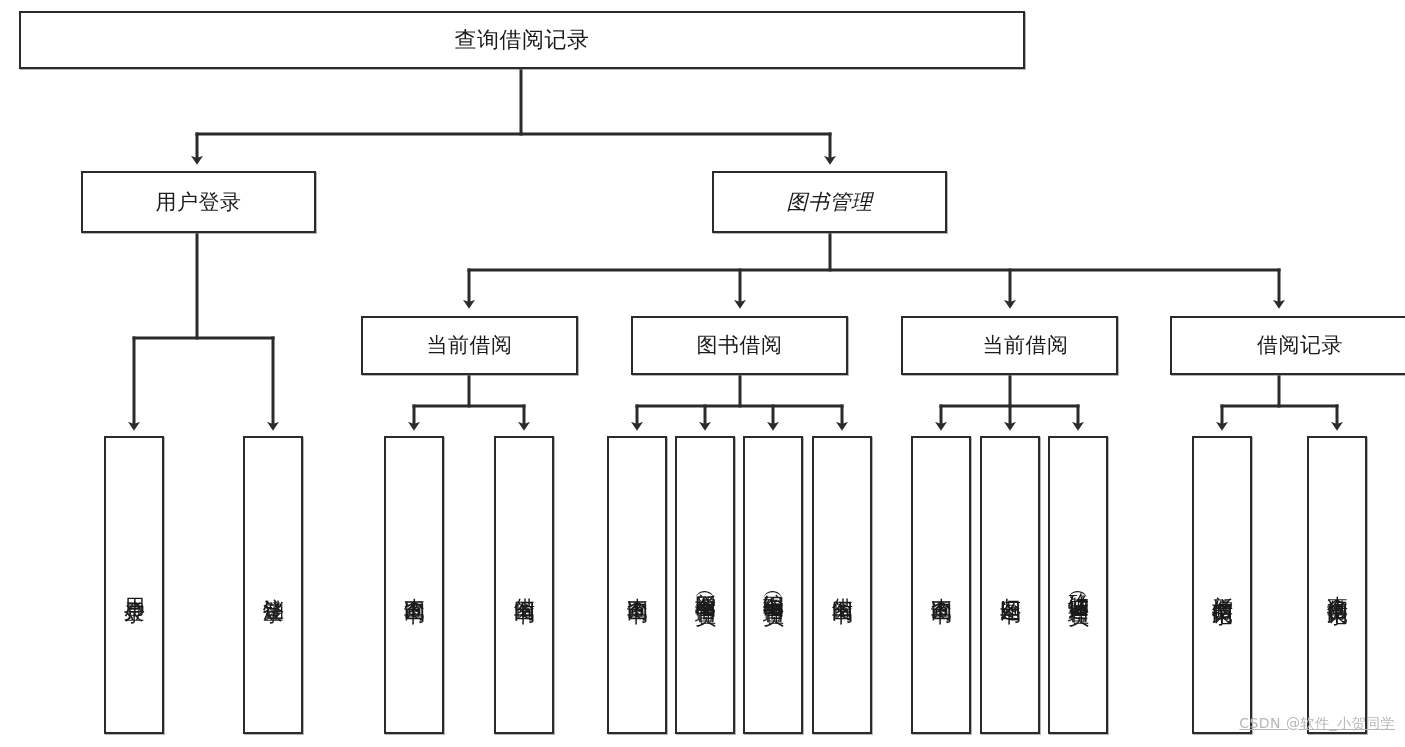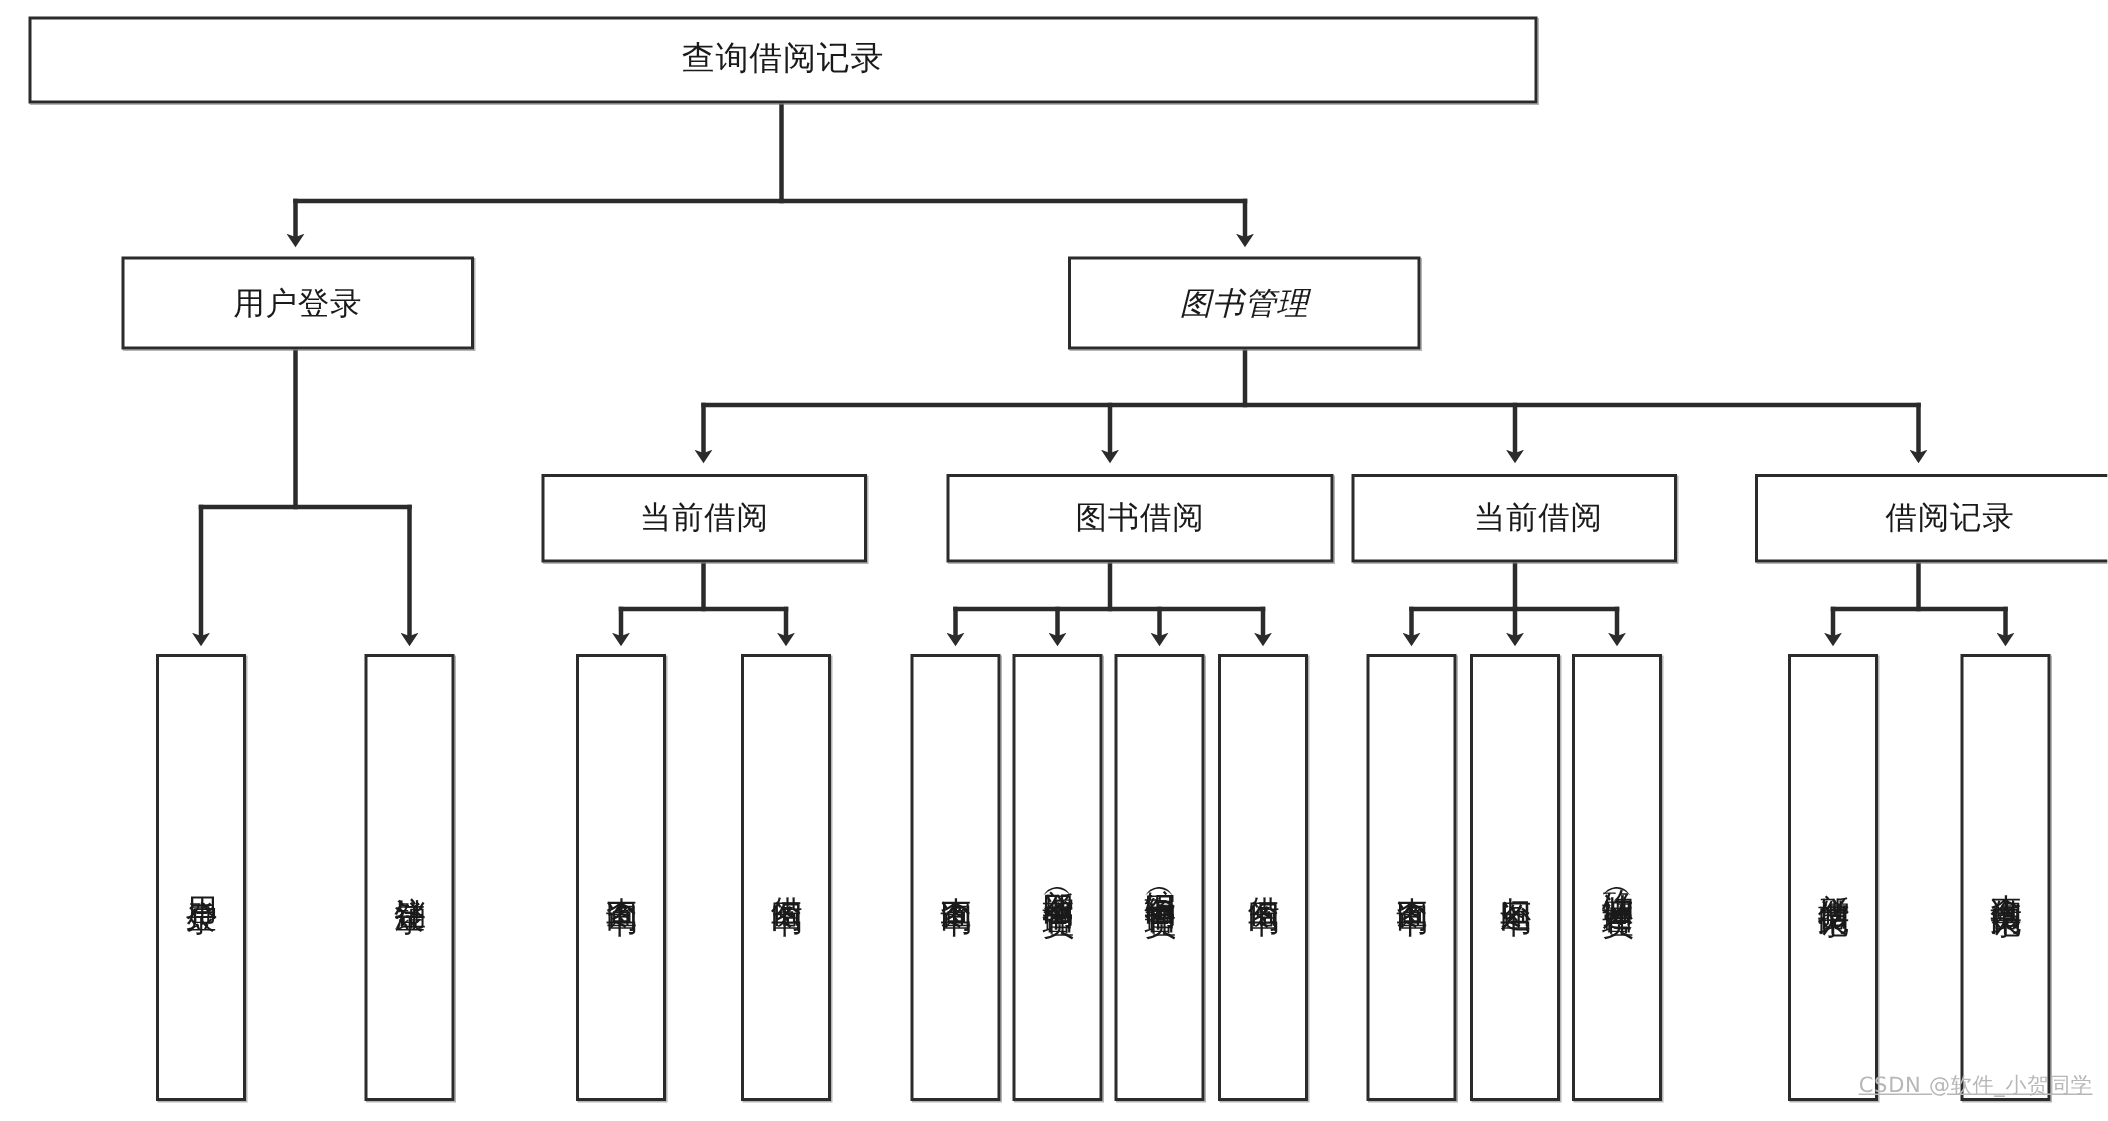--- a/index.html
+++ b/index.html
@@ -134,21 +134,21 @@
   <div class="node horiz" style="left:81px; top:171px; width:235px; height:62px;">
     <span class="lbl">用户登录</span>
   </div>
   <div class="node horiz" style="left:712px; top:171px; width:235px; height:62px;font-style:italic;">
     <span class="lbl">图书管理</span>
   </div>
 
   <div class="node horiz" style="left:361px; top:316px; width:217px; height:59px;">
     <span class="lbl">当前借阅</span>
   </div>
-  <div class="node horiz" style="left:631px; top:316px; width:258px; height:59px;">
+  <div class="node horiz" style="left:631px; top:316px; width:217px; height:59px;">
     <span class="lbl">图书借阅</span>
   </div>
   <div class="node horiz" style="left:901px; top:316px; width:217px; height:59px;padding-left:32px;">
     <span class="lbl">当前借阅</span>
   </div>
   <div class="node horiz" style="left:1170px; top:316px; width:260px; height:59px;">
     <span class="lbl">借阅记录</span>
   </div>
 
   <div class="node vert" style="left:104px; top:436px; width:60px; height:298px;">

